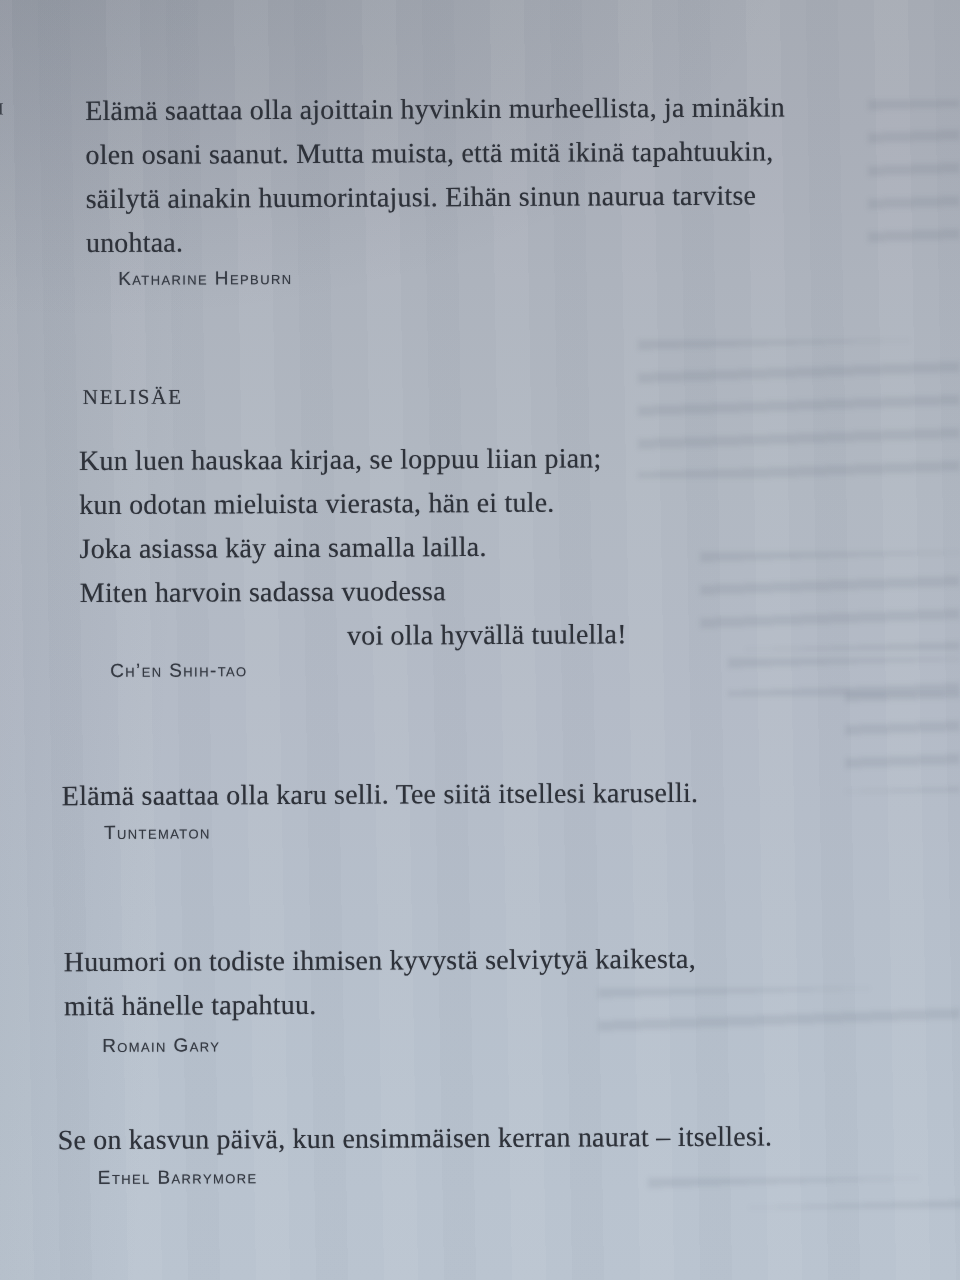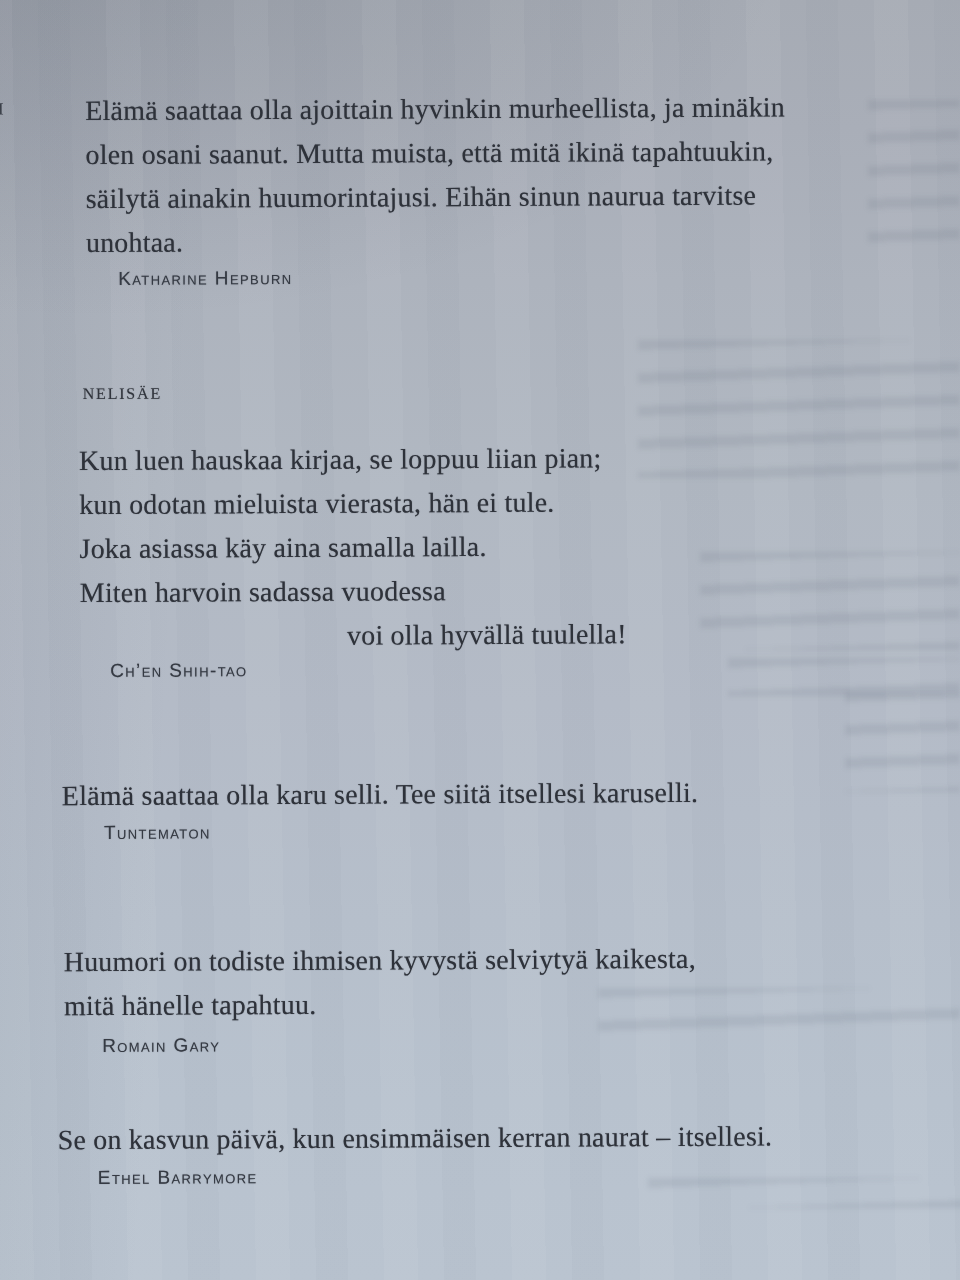--- a/index.html
+++ b/index.html
@@ -61,21 +61,21 @@
     font-family: "Liberation Sans", "DejaVu Sans", sans-serif;
     font-variant: small-caps;
     font-size: 19px;
     line-height: 24px;
     letter-spacing: 1.4px;
     color: #353a43;
     text-shadow: 0 0 1px rgba(53,58,67,0.5);
   }
   .heading {
     position: absolute;
-    font-size: 16px;
+    font-size: 21px;
     letter-spacing: 1.8px;
     color: #31353d;
     text-shadow: 0 0 1px rgba(49,53,61,0.5);
     white-space: nowrap;
   }
   .margin-frag {
     position: absolute;
     left: -7px;
     top: 97px;
     font-size: 17px;

